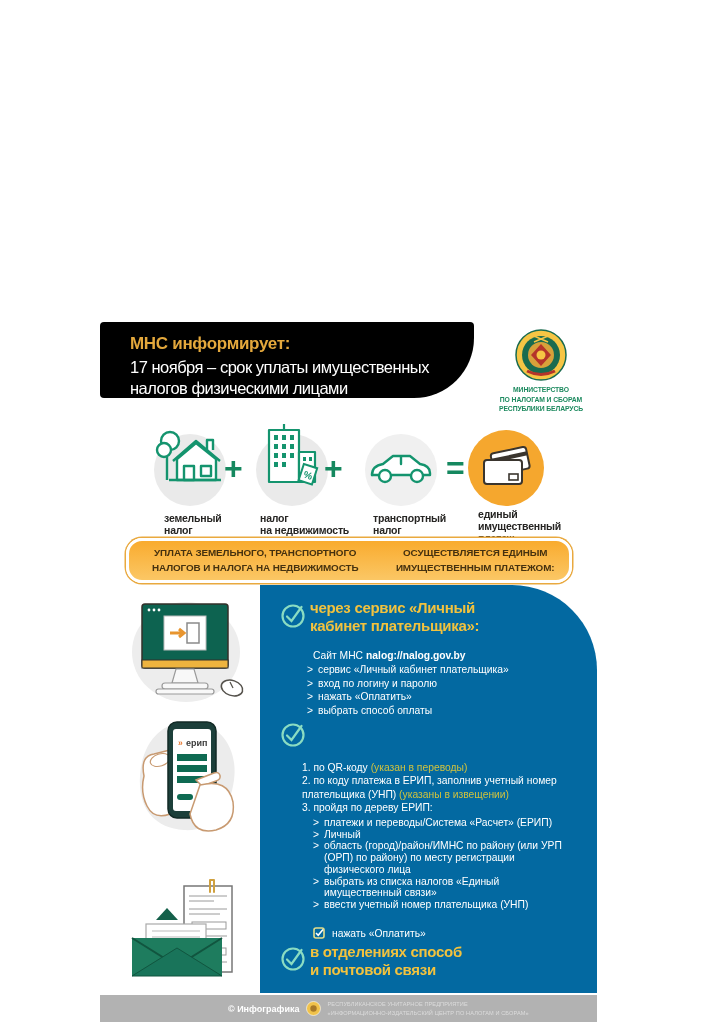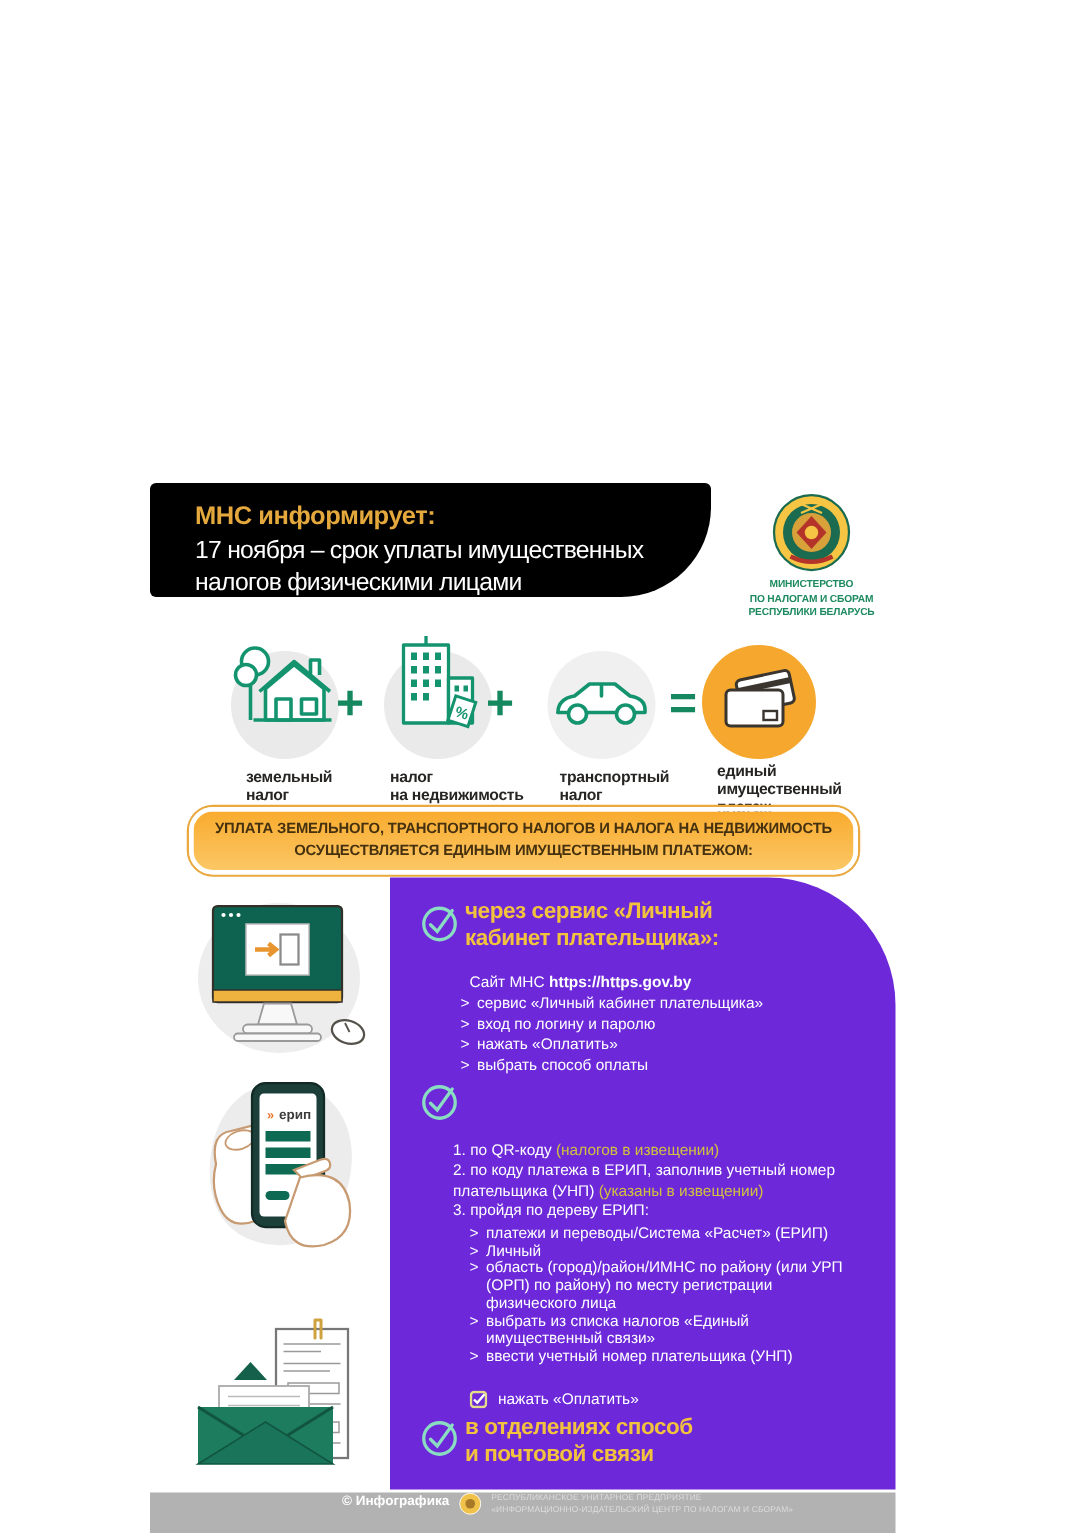--- a/index.html
+++ b/index.html
@@ -21,43 +21,43 @@
   .circ { position:absolute; width:72px; height:72px; border-radius:50%; background:#eaeaea; top:12px; }
   .circ.orange { background:#f5a72e; width:76px; height:76px; top:8px; }
   .eq svg.ic { position:absolute; }
   .op { position:absolute; color:#15885f; font-size:32px; font-weight:bold; top:28px; }
   .eq-label { position:absolute; top:90px; color:#262523; font-size:10.5px; font-weight:bold; line-height:1.15; letter-spacing:-0.2px; }
 
   
   .banner { position:absolute; left:26px; top:216px; width:446px; height:45px;
             background:linear-gradient(180deg,#f9ab2e,#fbc765); border:3px solid #ffffff;
             box-shadow:0 0 0 1.5px #e9a93f; border-radius:16px;
-            display:flex; flex-direction:column; justify-content:center; align-items:center;
+            display:flex; flex-direction:row; justify-content:center; align-items:center;
             color:#45310f; font-size:9.9px; font-weight:bold; text-align:center; line-height:1.5; letter-spacing:-0.1px; }
 
   
   .gb { position:absolute; left:160px; top:263px; width:337px; height:408px;
-        background:#6d28d9; border-radius:0 85px 0 0; }
+        background:#0369a1; border-radius:0 85px 0 0; }
   .chk { position:absolute; }
   .gb-h { position:absolute; color:#f2c23e; font-size:15px; font-weight:bold; line-height:1.18; letter-spacing:-0.3px; }
   .gb-body { position:absolute; color:#ffffff; font-size:10.3px; line-height:13.4px; }
   .site-line { padding-left:6px; margin-bottom:1px; }
   .site-line .url { font-weight:bold; margin-left:3px; }
   ul.plain { list-style:none; }
   li.brow { display:flex; }
   .pfx { width:11px; flex-shrink:0; }
   .steps { position:absolute; left:42px; width:272px; color:#ffffff; font-size:10.3px; line-height:13.4px; }
   .note { color:#cfc23f; }
   .tree { position:absolute; left:53px; width:252px; color:#ffffff; font-size:10.3px; line-height:11.7px; }
   .confirm { position:absolute; left:53px; display:flex; align-items:center; color:#ffffff; font-size:10.3px; }
   .confirm svg { margin-right:7px; }
 
   
   .ftr { position:absolute; left:0; top:673px; width:497px; height:27px; background:#b2b2b2;
-         display:flex; align-items:flex-start; padding-left:128px; }
+         display:flex; align-items:center; padding-left:128px; }
   .ftr-copy { color:#ffffff; font-size:9px; font-weight:bold; margin-right:7px; white-space:nowrap; }
   .ftr-org { color:#dcdcdc; font-size:5.6px; line-height:1.5; margin-left:6px; letter-spacing:0.1px; }
 
   
   .illus { position:absolute; }
 </style>
 </head>
 <body>
 
 <div class="sheet">
@@ -241,21 +241,21 @@
     <svg class="chk" style="left:20px;top:17px" width="26" height="26" viewBox="0 0 26 26">
       <circle cx="13" cy="14" r="10.5" fill="none" stroke="#8adcc2" stroke-width="2.2"></circle>
       <path d="M7 14.5 L11.5 19 L21.5 5" fill="none" stroke="#8adcc2" stroke-width="2.2" stroke-linecap="round"></path>
     </svg>
     <div class="gb-h" style="left:50px;top:14px">
       <div>через сервис «Личный</div>
       <div>кабинет плательщика»:</div>
     </div>
     <div class="gb-body" style="left:47px;top:64px;width:270px">
       <div class="site-line">
-        <span>Сайт МНС</span><span class="url">https://https.gov.by</span>
+        <span>Сайт МНС</span><span class="url">nalog://nalog.gov.by</span>
       </div>
       <ul class="plain">
         <li class="brow">
             <span class="pfx">&gt;</span>
             <span>сервис «Личный кабинет плательщика»</span>
           </li>
         <li class="brow">
             <span class="pfx">&gt;</span>
             <span>вход по логину и паролю</span>
           </li>
@@ -268,21 +268,21 @@
             <span>выбрать способ оплаты</span>
           </li>
       </ul>
     </div>
 
     <svg class="chk" style="left:20px;top:136px" width="26" height="26" viewBox="0 0 26 26">
       <circle cx="13" cy="14" r="10.5" fill="none" stroke="#8adcc2" stroke-width="2.2"></circle>
       <path d="M7 14.5 L11.5 19 L21.5 5" fill="none" stroke="#8adcc2" stroke-width="2.2" stroke-linecap="round"></path>
     </svg>
     <div class="steps" style="top:176px">
-      <div class="step"><span>1. по QR-коду </span><span class="note">(налогов в извещении)</span></div>
+      <div class="step"><span>1. по QR-коду </span><span class="note">(указан в переводы)</span></div>
       <div class="step"><span>2. по коду платежа в ЕРИП, заполнив учетный номер плательщика (УНП) </span><span class="note">(указаны в извещении)</span></div>
       <div class="step"><span>3. пройдя по дереву ЕРИП:</span><span class="note"></span></div>
     </div>
     <ul class="plain tree" style="top:232px">
       <li class="brow">
           <span class="pfx">&gt;</span>
           <span>платежи и переводы/Система «Расчет» (ЕРИП)</span>
         </li>
       <li class="brow">
           <span class="pfx">&gt;</span>

